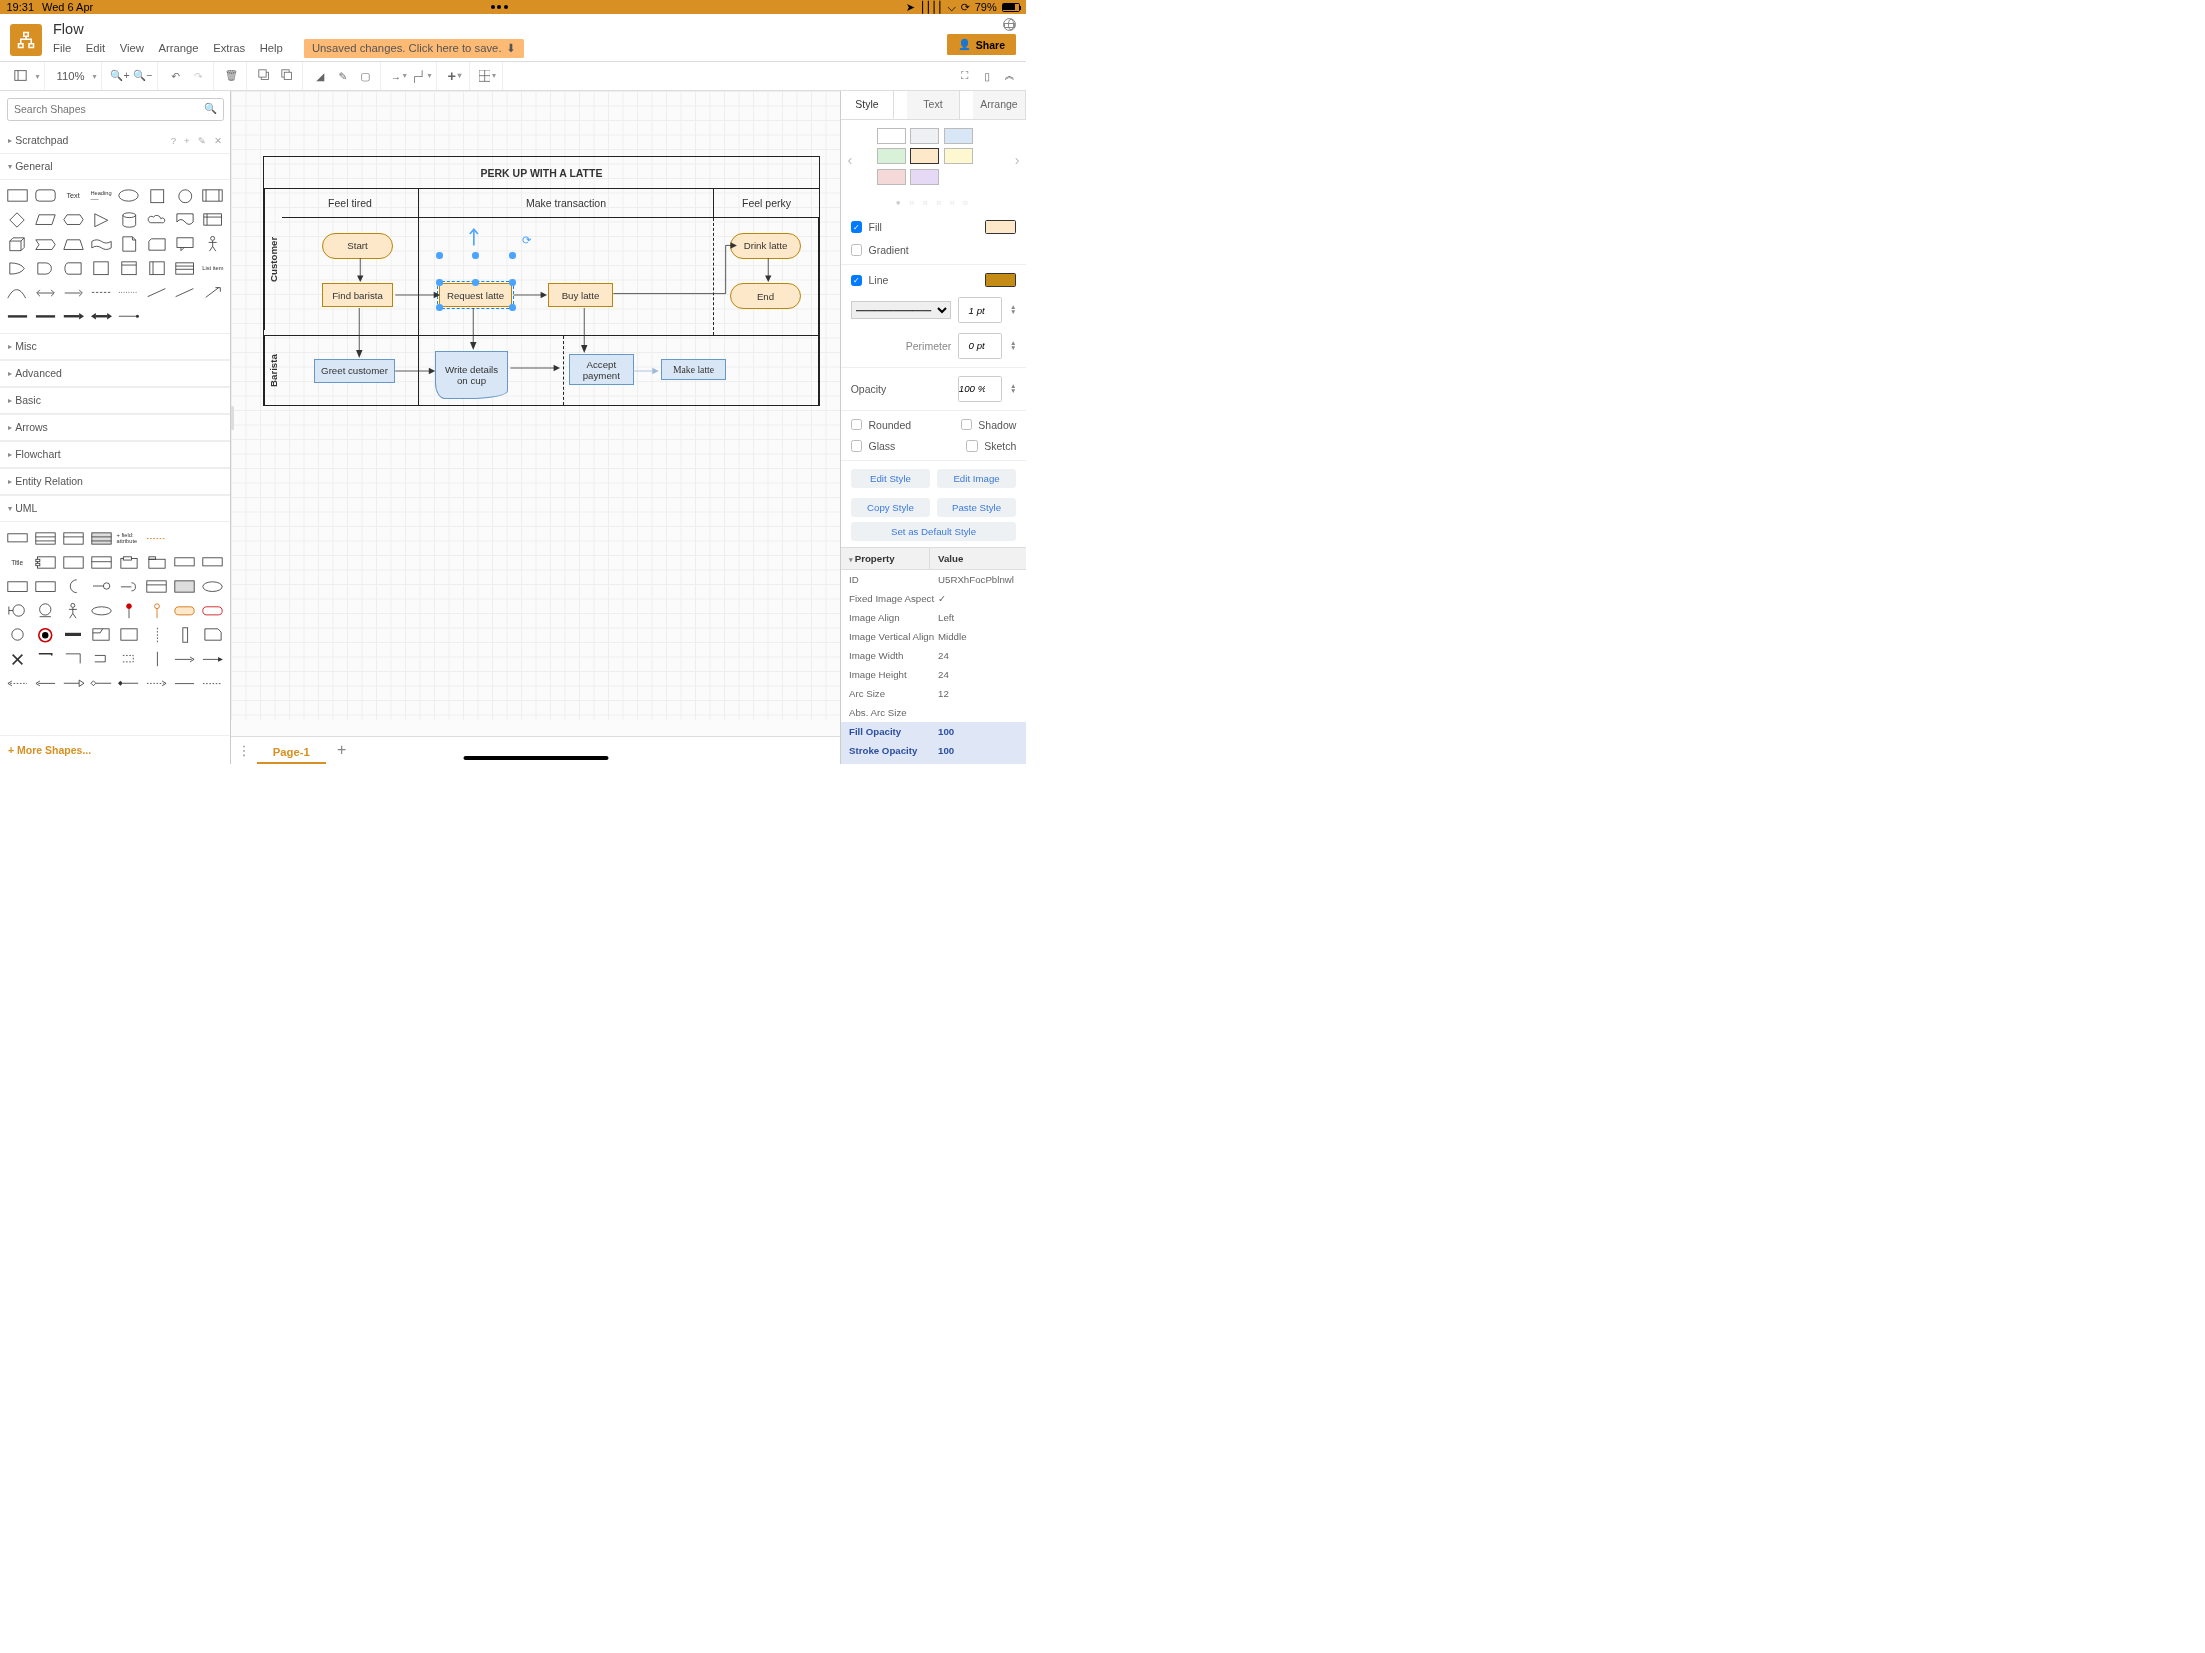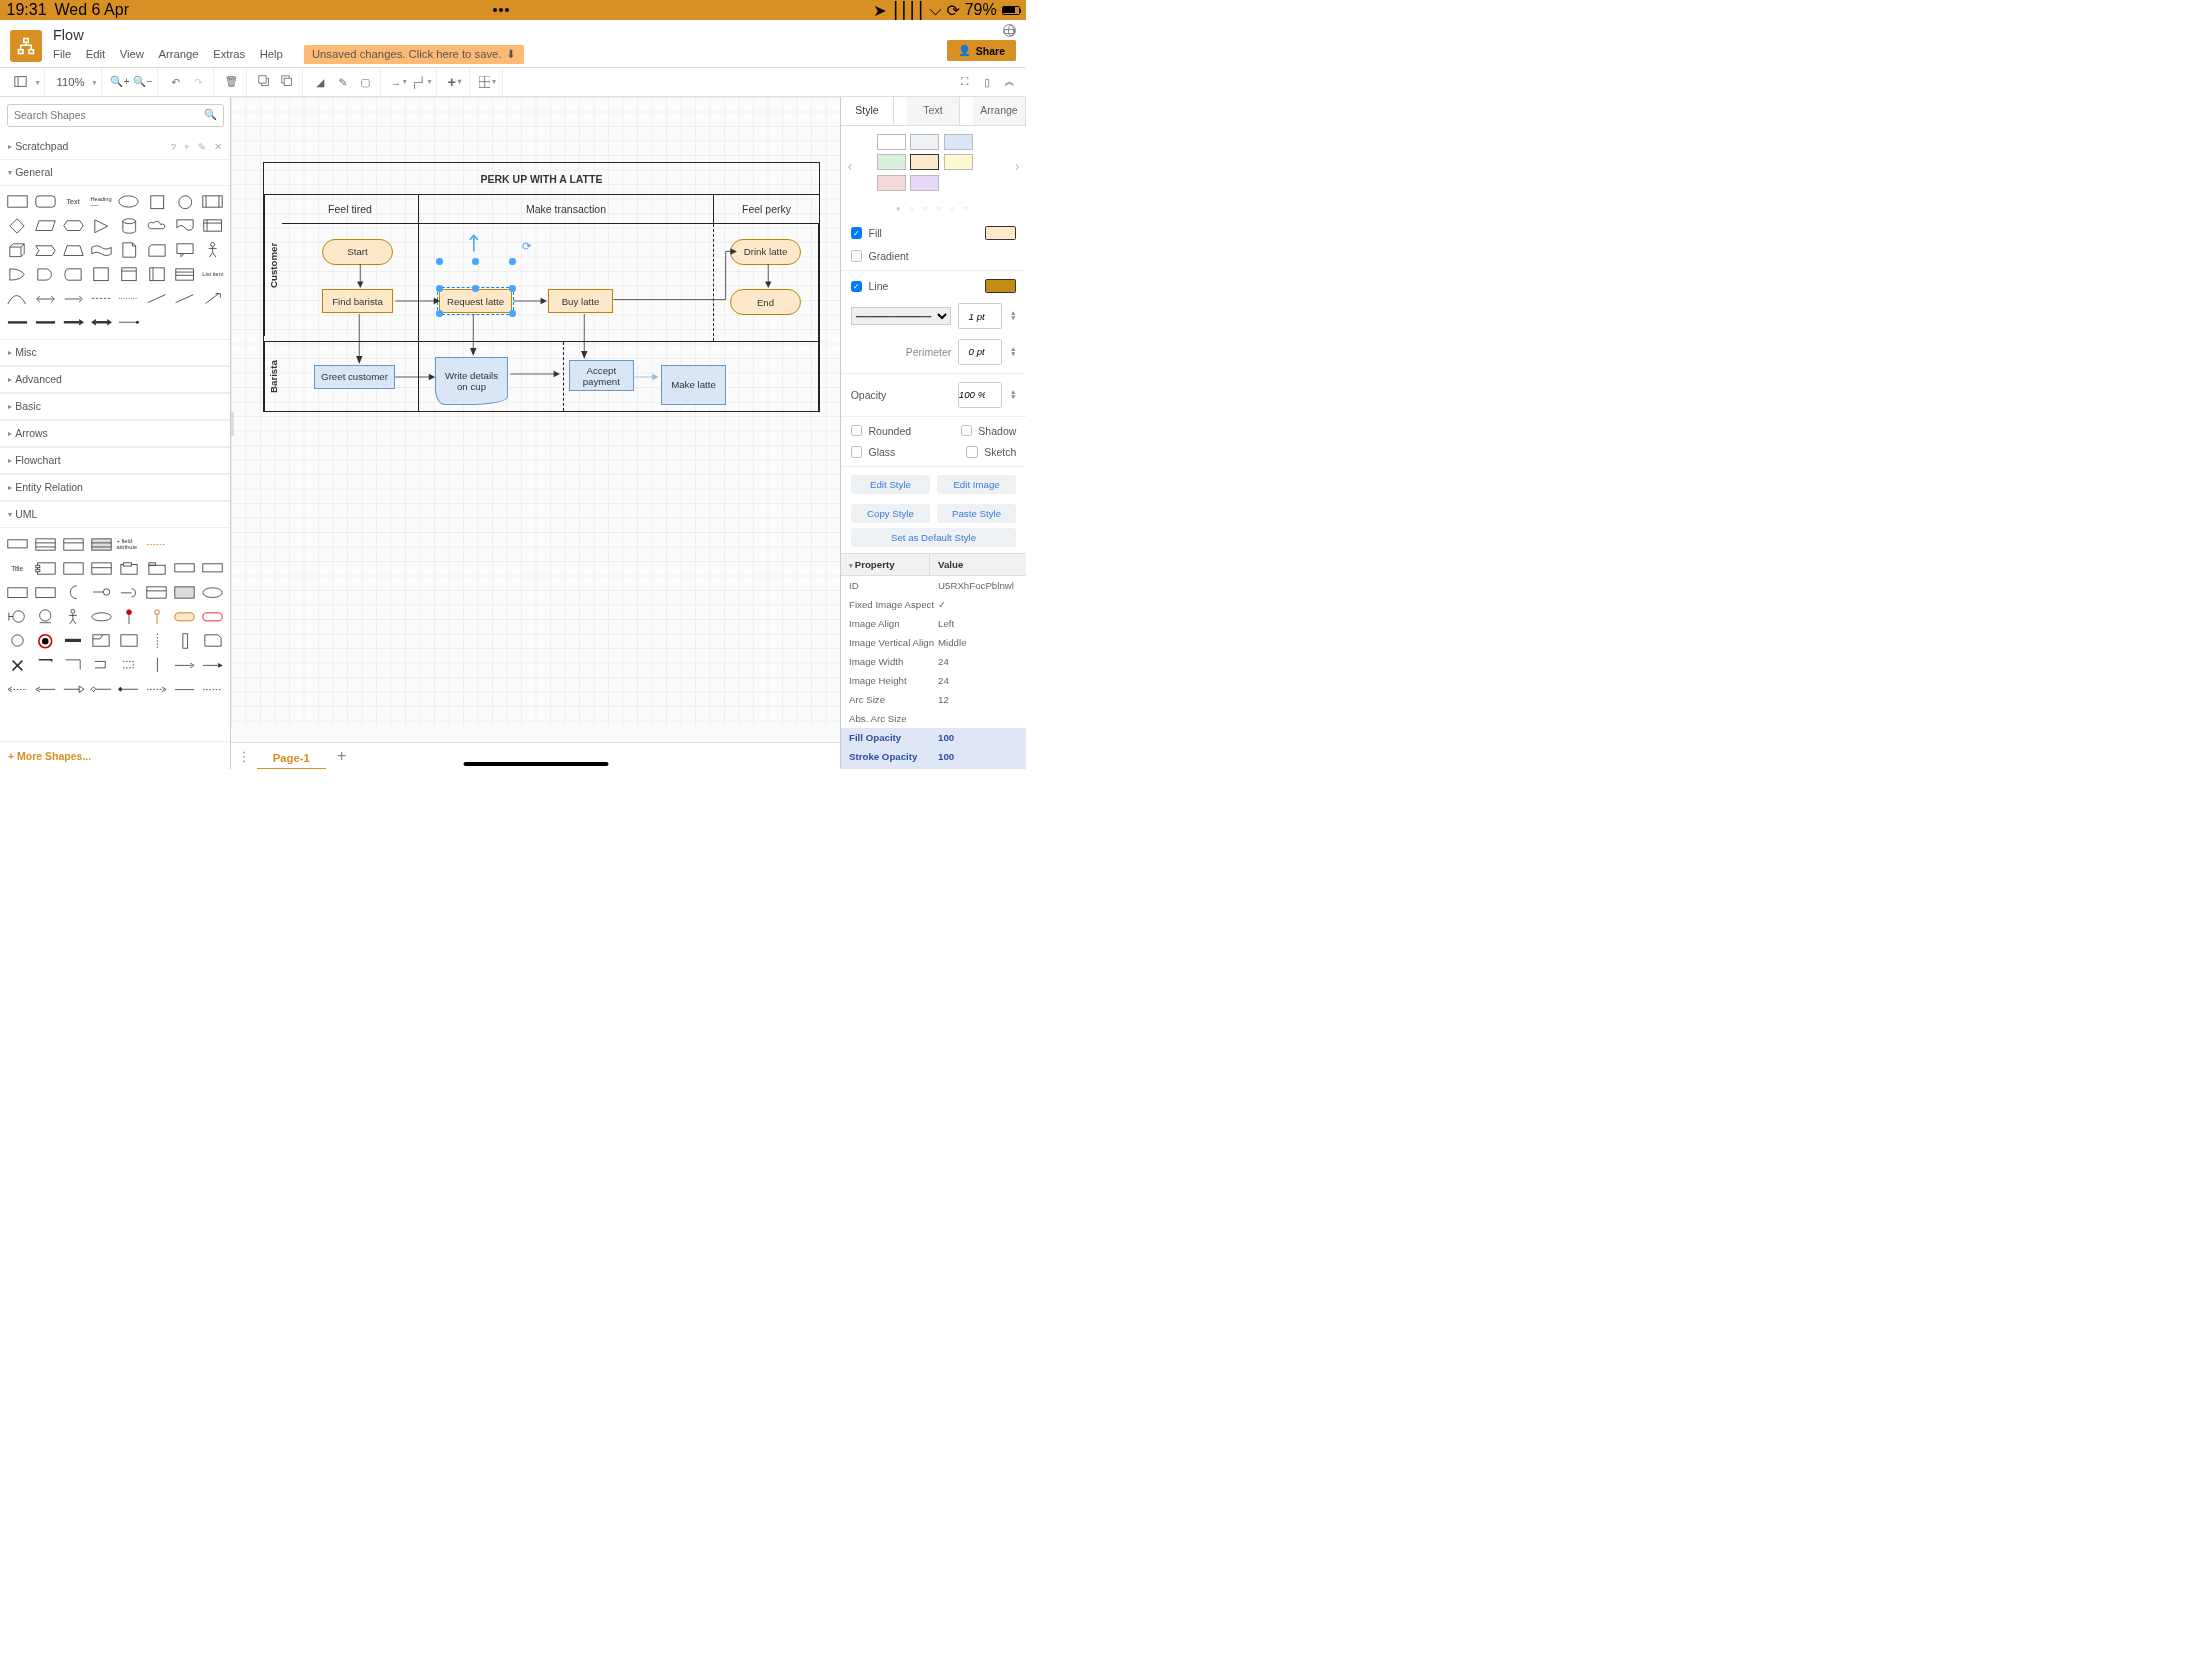--- a/index.html
+++ b/index.html
@@ -1,19 +1,19 @@
 <!DOCTYPE html>
 <html style="font-size:13px"><head>
 <meta charset="utf-8">
 <style>
 * { box-sizing: border-box; margin: 0; padding: 0; font-family: -apple-system, BlinkMacSystemFont, "Segoe UI", Helvetica, Arial, sans-serif; }
 body { width: 1026px; height: 769px; overflow: hidden; background: #fff; font-size: 10.5px; color: #333; }
 
 
-.status-bar { height: 20px; background: #d89024; display: flex; align-items: center; padding: 0 6.5px; font-size: 16px; color: #000; justify-content: space-between; }
+.status-bar { height: 14px; background: #d89024; display: flex; align-items: center; padding: 0 6.5px; font-size: 11px; color: #000; justify-content: space-between; }
 .status-left { display: flex; gap: 8px; }
 .status-center { display: flex; gap: 2.4px; }
 .status-center span { width: 4px; height: 4px; background: #000; border-radius: 50%; }
 .status-right { display: flex; gap: 4.8px; align-items: center; }
 
 
 .title-area { height: 48px; display: flex; align-items: stretch; padding: 4px 9.7px 0 9.7px; border-bottom: 0.8px solid #ddd; }
 .app-icon { width: 32px; height: 32px; background: #d89024; border-radius: 3.2px; margin-right: 11.3px; display:flex; align-items:center; justify-content:center; color:#fff; font-size:18px; align-self:center; }
 .title-block { flex: 1; display:flex; flex-direction:column; justify-content:center; }
 .doc-title { font-size: 14.5px; color: #333; margin-bottom:1.6px; }
@@ -942,21 +942,21 @@
             <div class="lane-row row-bar">
               <div class="lane-cell col1">
                 <div class="node blue" style="left:32px;top:22.6px;width:81px;height:24px;">Greet customer</div>
 
               </div>
               <div class="lane-cell col2 mid" style="position:relative;flex:0 0 145px;">
                 <div class="node blue" style="left:16px;top:14.5px;width:73px;height:48px;border-bottom-left-radius:9.7px 16px;border-bottom-right-radius:40px 8px;">Write details on cup</div>
               </div>
               <div class="lane-cell col2 mid2" style="position:relative;">
                 <div class="node blue" style="left:4.8px;top:18px;width:65px;height:31px;">Accept payment</div>
-                <div class="node blue" style="left:97px;top:22.6px;width:65px;height:40px;">Make latte</div>
+                <div class="node blue" style="left:97px;top:22.6px;width:65px;height:21px;font-family:Liberation Serif, serif;">Make latte</div>
                 <svg style="position:absolute;left:69px;top:31px;" width="27.4" height="8" viewBox="0 0 34 10">
                     <line x1="0" y1="5" x2="26" y2="5" stroke="#9bb9dd"></line>
                     <polygon points="24,1 32,5 24,9" fill="#9bb9dd"></polygon>
                   </svg>
               </div>
               <div class="lane-cell col3"></div>
 
               <svg style="position:absolute;left:74px;top:-28px;" width="6.5" height="50" viewBox="0 0 8 62">
                   <line x1="4" y1="0" x2="4" y2="54" stroke="#333"></line>
                   <polygon points="0,52 4,62 8,52" fill="#333"></polygon>

